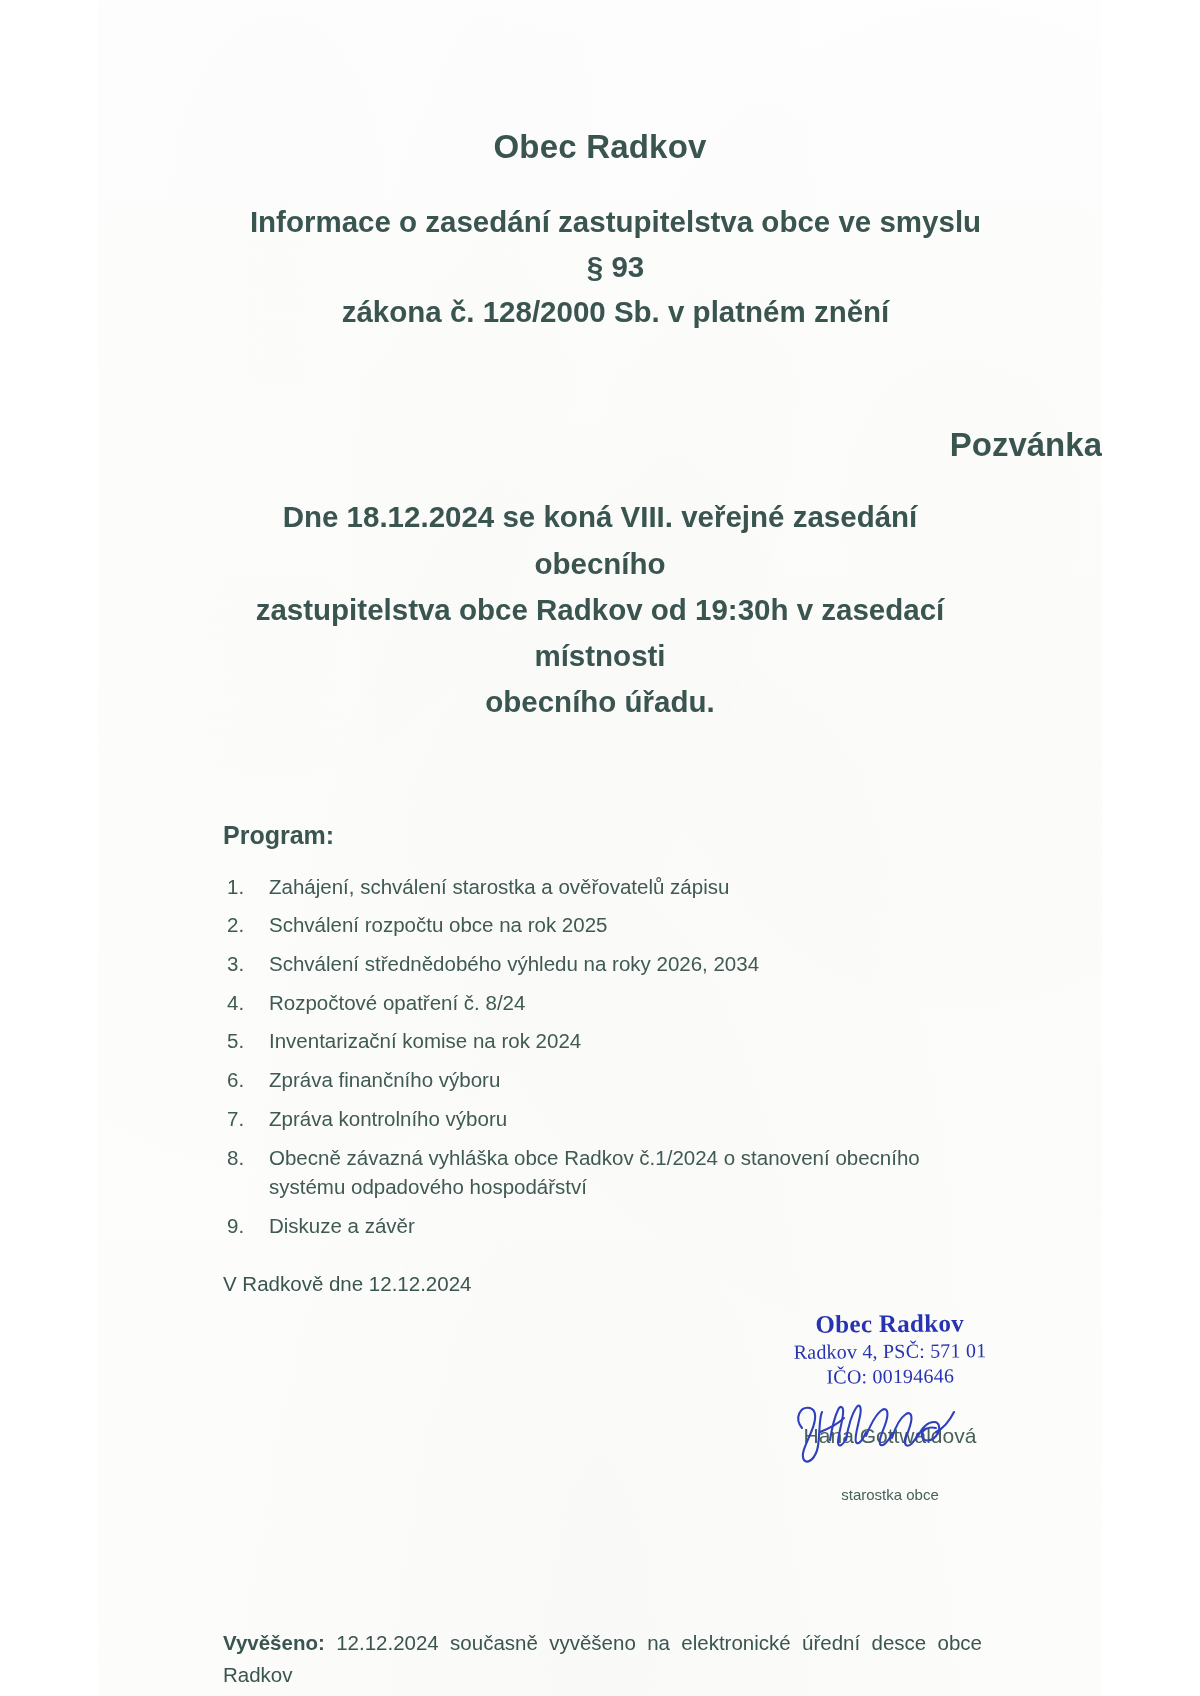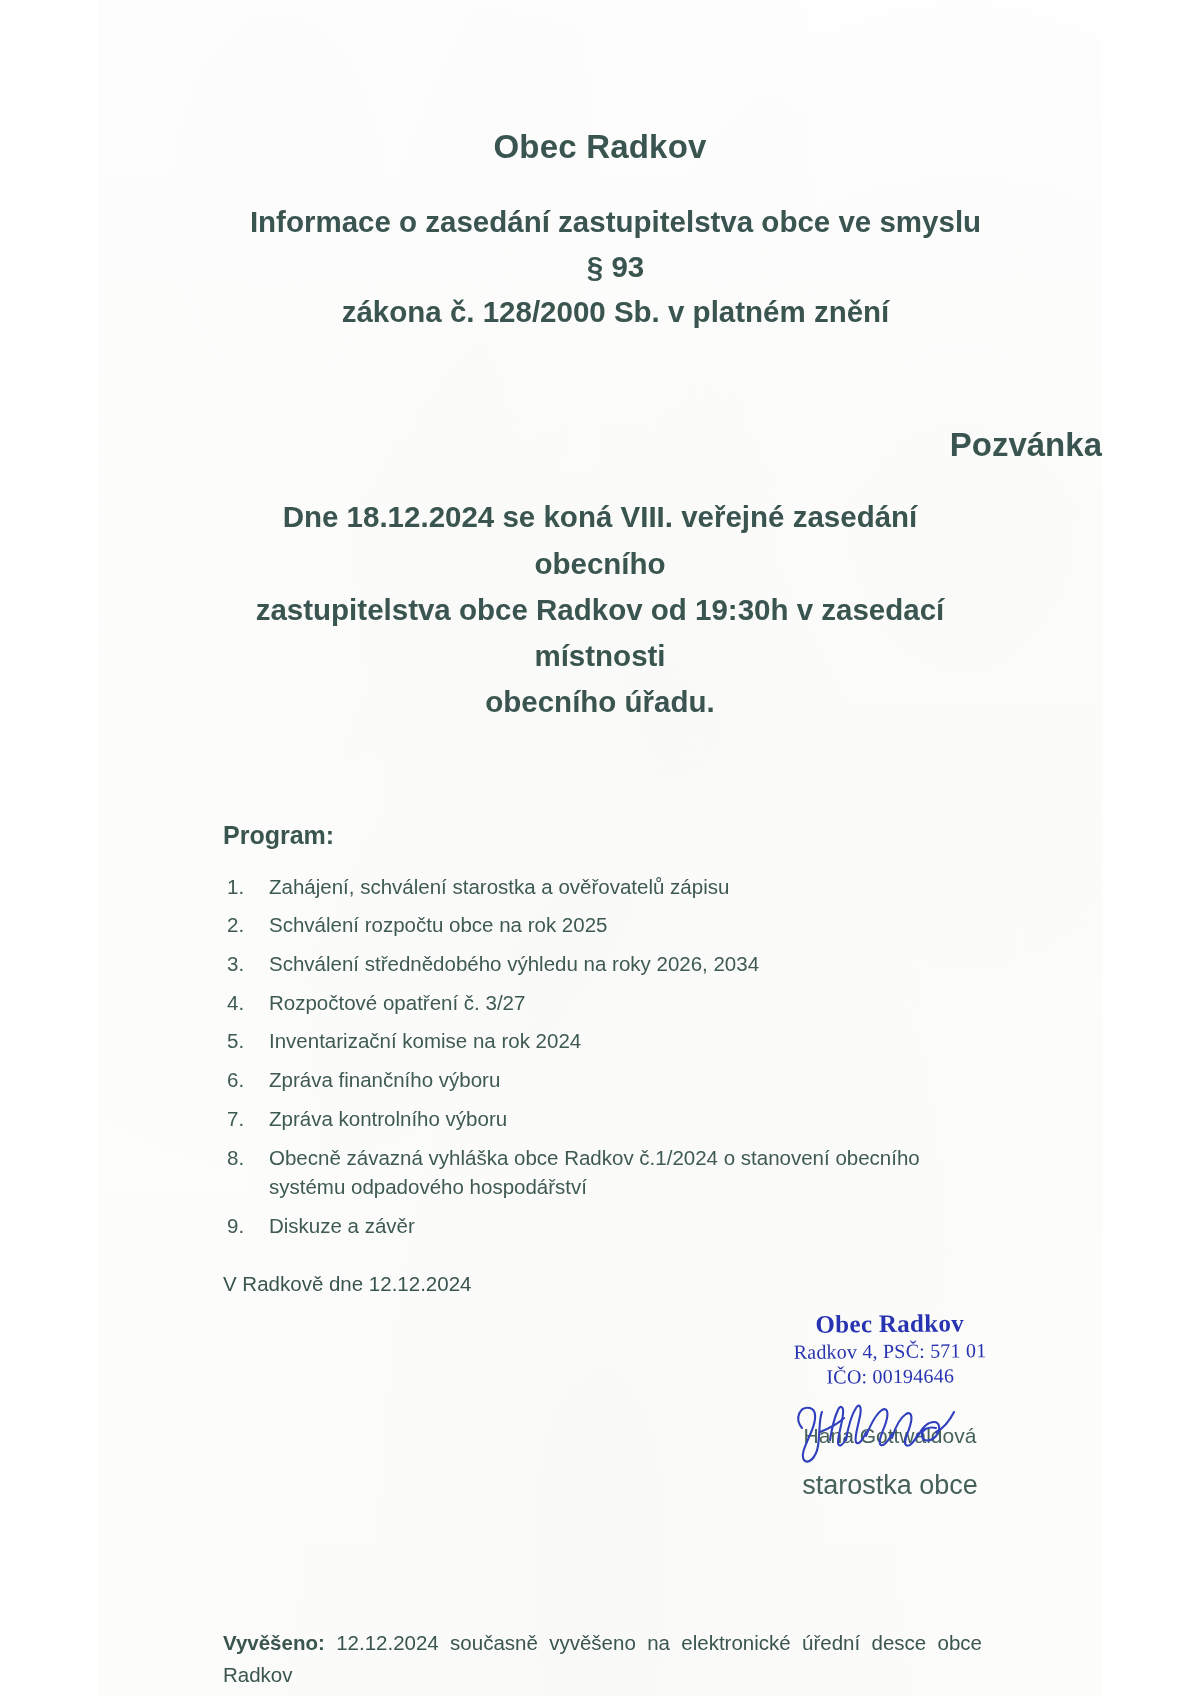--- a/index.html
+++ b/index.html
@@ -161,24 +161,24 @@
     left: 632px;
     top: 122px;
     width: 320px;
     text-align: center;
     font-size: 21px;
     color: #46615a;
   }
   .signer-role {
     position: absolute;
     left: 632px;
-    top: 168px;
+    top: 184px;
     width: 320px;
     text-align: center;
-    font-size: 27px;
+    font-size: 15px;
     color: #46615a;
   }
 
   
   .footer {
     padding-top: 110px;
     padding-left: 125px;
     padding-right: 120px;
   }
   .posted {
@@ -236,21 +236,21 @@
         <li>
           <span class="num">2.</span>
           <span class="txt">Schválení rozpočtu obce na rok 2025</span>
         </li>
         <li>
           <span class="num">3.</span>
           <span class="txt">Schválení střednědobého výhledu na roky 2026, 2034</span>
         </li>
         <li>
           <span class="num">4.</span>
-          <span class="txt">Rozpočtové opatření č. 3/27</span>
+          <span class="txt">Rozpočtové opatření č. 8/24</span>
         </li>
         <li>
           <span class="num">5.</span>
           <span class="txt">Inventarizační komise na rok 2024</span>
         </li>
         <li>
           <span class="num">6.</span>
           <span class="txt">Zpráva finančního výboru</span>
         </li>
         <li>

